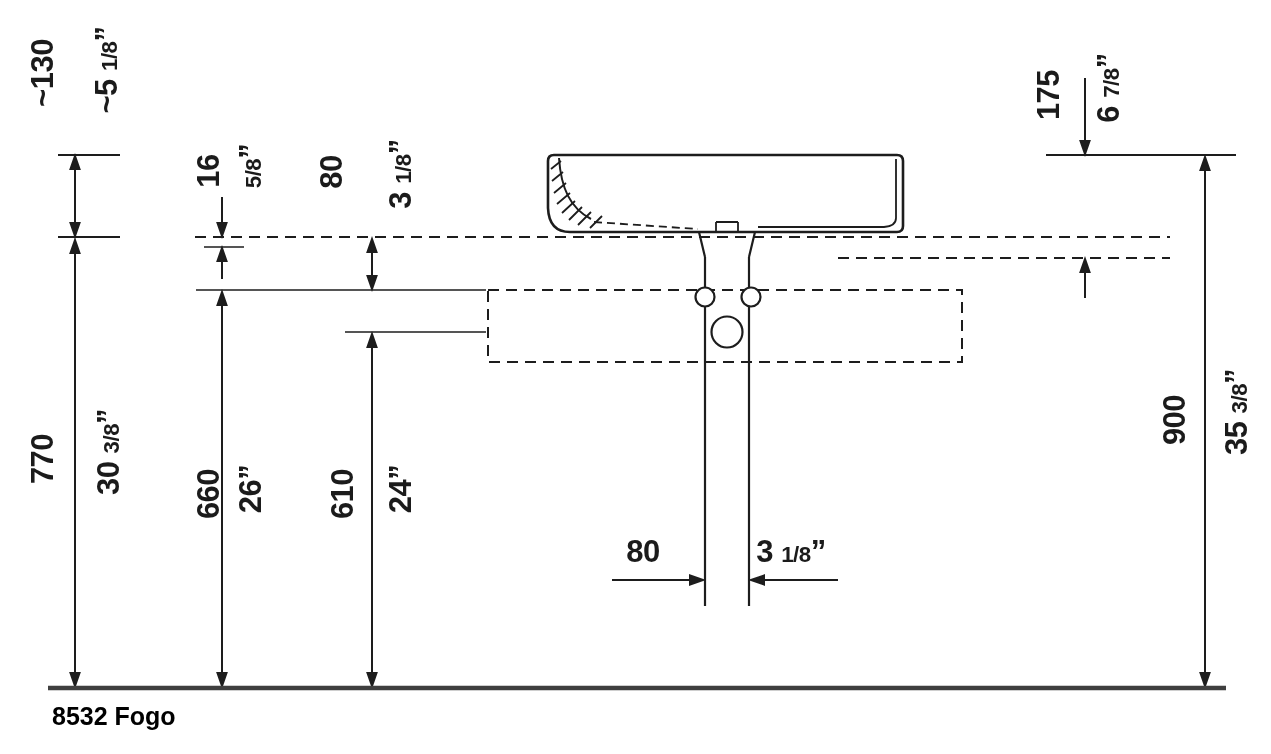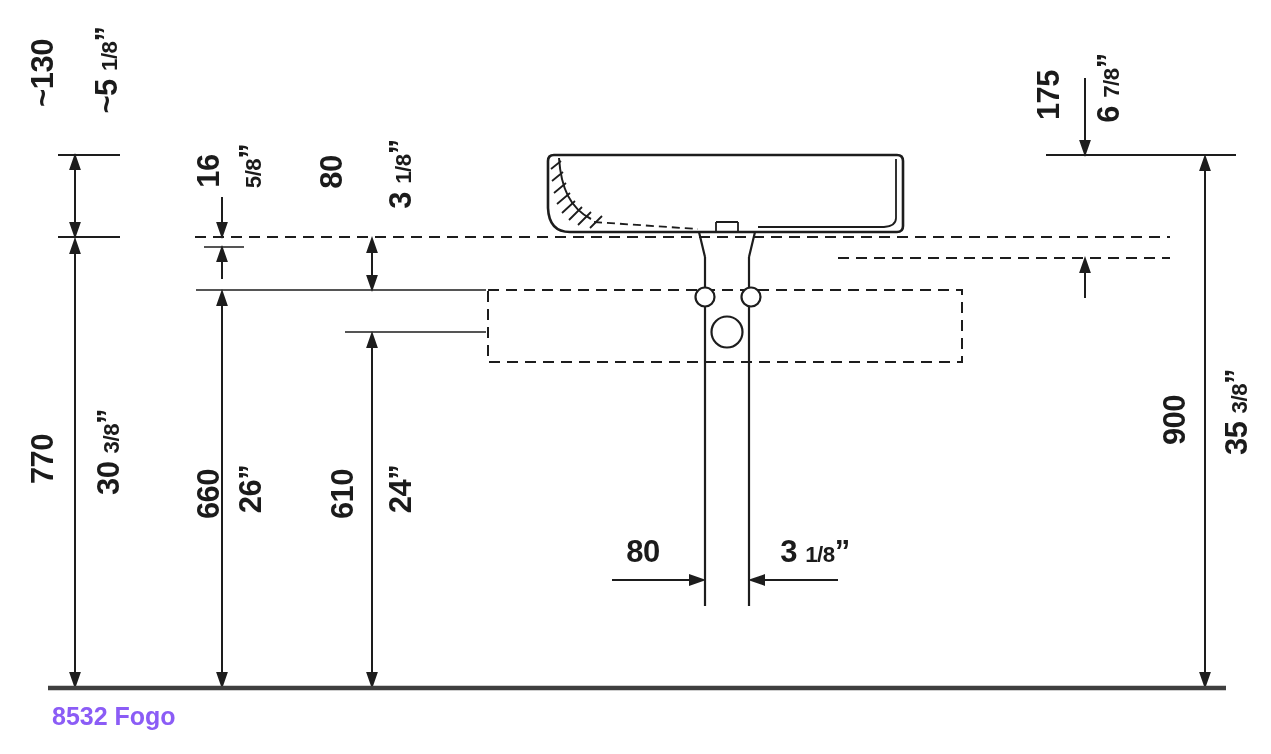--- a/index.html
+++ b/index.html
@@ -10,21 +10,21 @@
   .stage{position:absolute;left:0;top:0;width:1271px;height:754px;}
   svg{position:absolute;left:0;top:0;}
   .dim-label{
     position:absolute;white-space:nowrap;font-weight:700;font-size:31px;
     color:#1b1b1b;letter-spacing:-0.5px;line-height:1;
   }
   .v{transform:translate(-50%,-50%) rotate(-90deg);}
   .h{transform:translate(-50%,-50%);}
   .frac{font-size:0.72em;}
   .model-title{
-    position:absolute;font-weight:700;font-size:25px;color:#8b5cf6;letter-spacing:0;
+    position:absolute;font-weight:700;font-size:25px;color:#000000;letter-spacing:0;
     white-space:nowrap;
   }
 </style>
 </head>
 <body>
 
 <div class="stage">
 
   <svg width="1271" height="754" viewBox="0 0 1271 754">
     <g stroke="#1d1d1d" fill="none" stroke-width="2">
@@ -139,17 +139,17 @@
   <div class="dim-label v mm" style="left:208px;top:494px">660</div>
   <div class="dim-label v inch" style="left:250px;top:489px">26”</div>
 
   <div class="dim-label v mm" style="left:342px;top:494px">610</div>
   <div class="dim-label v inch" style="left:400px;top:489px">24”</div>
 
   <div class="dim-label v mm" style="left:1174px;top:420px">900</div>
   <div class="dim-label v inch" style="left:1236px;top:412px">35 <span class="frac">3/8</span>”</div>
 
   <div class="dim-label h mm" style="left:643px;top:551px">80</div>
-  <div class="dim-label h inch" style="left:815px;top:551px">3 <span class="frac">1/8</span>”</div>
+  <div class="dim-label h inch" style="left:791px;top:551px">3 <span class="frac">1/8</span>”</div>
 
   <div class="model-title" style="left:52px;top:702px">8532 Fogo</div>
 
 </div>
 
 </body></html>

